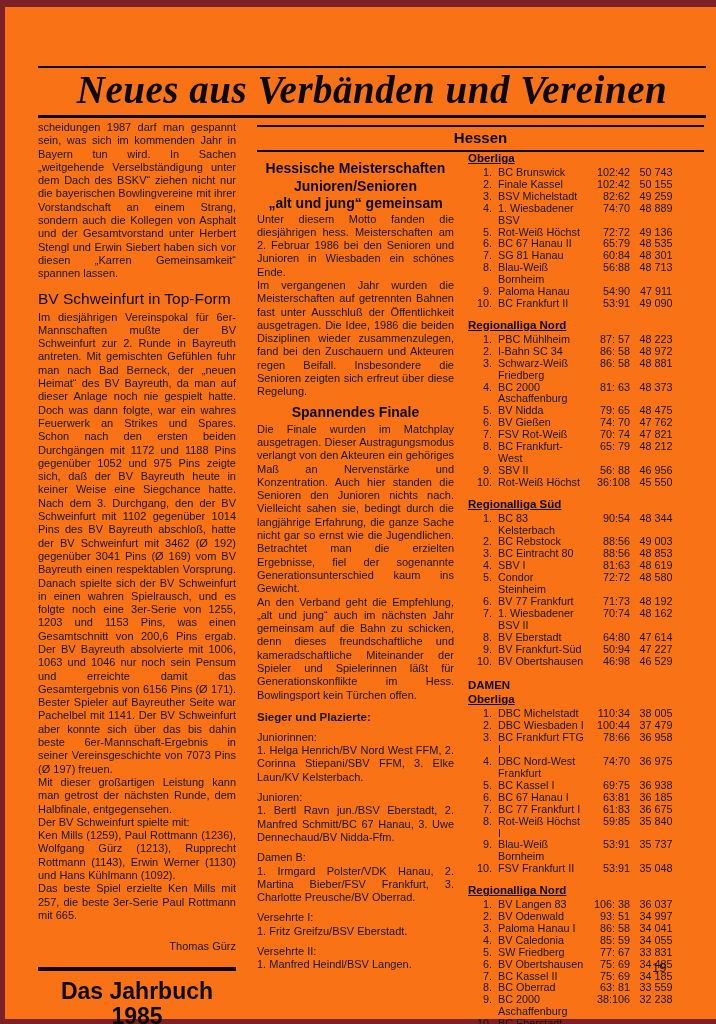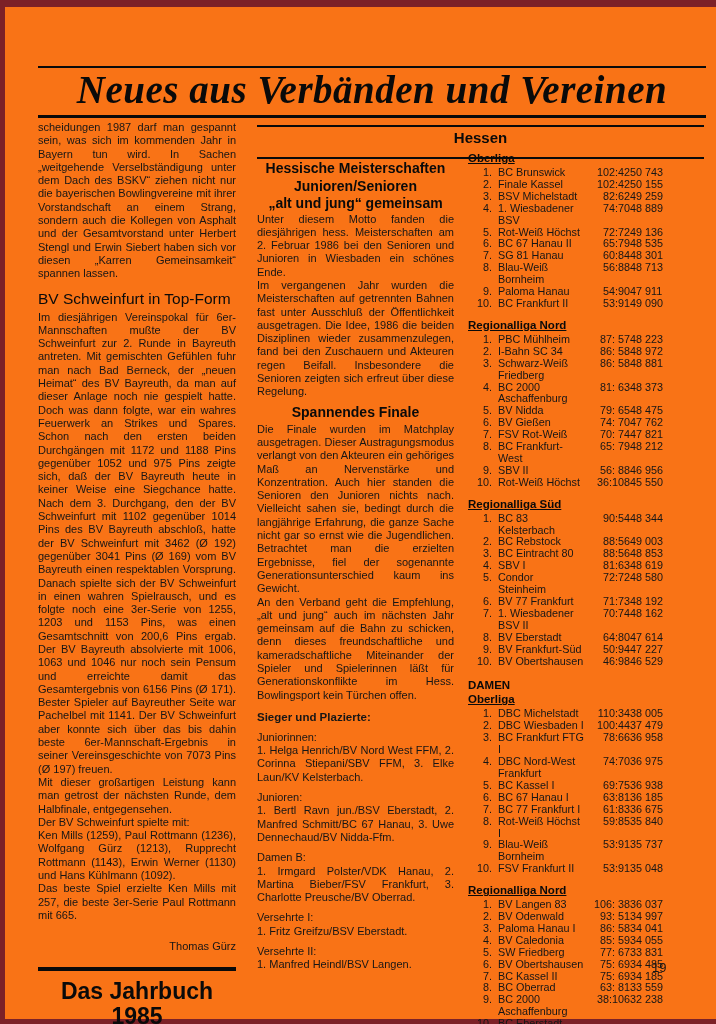--- a/index.html
+++ b/index.html
@@ -24,38 +24,38 @@
   .gap{margin-top:6px;}
 
   h2.article{margin:9px 0 4px;font-size:15.5px;line-height:17px;font-weight:normal;color:#0a0a0a;}
   .byline{margin-top:18px;font-size:11px;line-height:13.3px;text-align:right;}
 
   .adbox{margin-top:13px;border-top:4px solid #0a0a0a;border-bottom:4px solid #0a0a0a;
          padding:8px 0 12px;text-align:center;}
   .adbox .ad-title{font-size:23px;font-weight:bold;line-height:25px;margin-bottom:9px;color:#0a0a0a;}
 
   .hessen{position:absolute;left:257px;top:125px;width:447px;
-          border-top:2px solid #0a0a0a;border-bottom:2px solid #0a0a0a;padding:3px 0 11px;}
+          border-top:2px solid #0a0a0a;border-bottom:2px solid #0a0a0a;padding:3px 0 4px;}
   .hessen .hessen-title{font-size:15px;font-weight:bold;text-align:center;line-height:16px;color:#0a0a0a;}
 
   .mid-head{margin:0;font-size:14px;font-weight:bold;line-height:17.5px;text-align:center;color:#0a0a0a;}
   .mid-sub{margin:5px 0 3px;font-size:14px;font-weight:bold;line-height:16px;text-align:center;color:#0a0a0a;}
   .results-label{margin:8px 0 0;font-size:11.5px;font-weight:bold;line-height:14px;}
   .group-label{margin-top:7px;font-size:11px;line-height:13.3px;}
   .group-text{margin:0;font-size:11px;line-height:13.3px;text-align:justify;}
 
   .ltable{margin-bottom:9px;}
   .table-title{font-size:11.5px;font-weight:bold;line-height:13px;margin-bottom:2px;color:#0a0a0a;text-decoration:underline;}
   .section-label{font-size:11.5px;font-weight:bold;margin:12px 0 2px;color:#0a0a0a;}
   .trows{padding-right:22px;}
   .trow{display:flex;font-size:10.8px;line-height:11.9px;}
   .trow .pos{flex:none;width:24px;text-align:right;padding-right:6px;}
   .trow .tmain{flex:1;min-width:0;}
   .trow .ratio{flex:none;width:46px;text-align:right;white-space:pre;}
-  .trow .total{flex:none;width:52px;text-align:left;white-space:pre;}
+  .trow .total{flex:none;width:52px;text-align:center;white-space:pre;}
   .trow .note{display:block;}
 
   .pagenum{position:absolute;left:652px;top:960px;font-size:13px;}
 </style>
 </head>
 <body>
 
 <div class="page">
   <div class="edge edge-top"></div>
   <div class="edge edge-left"></div>

